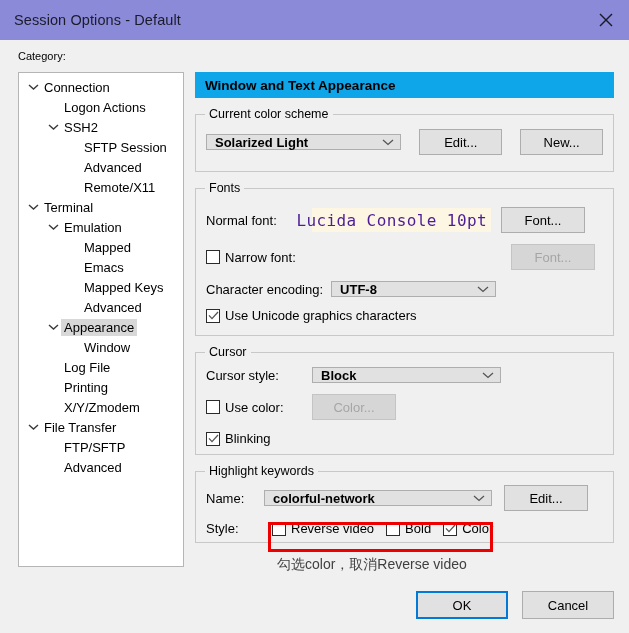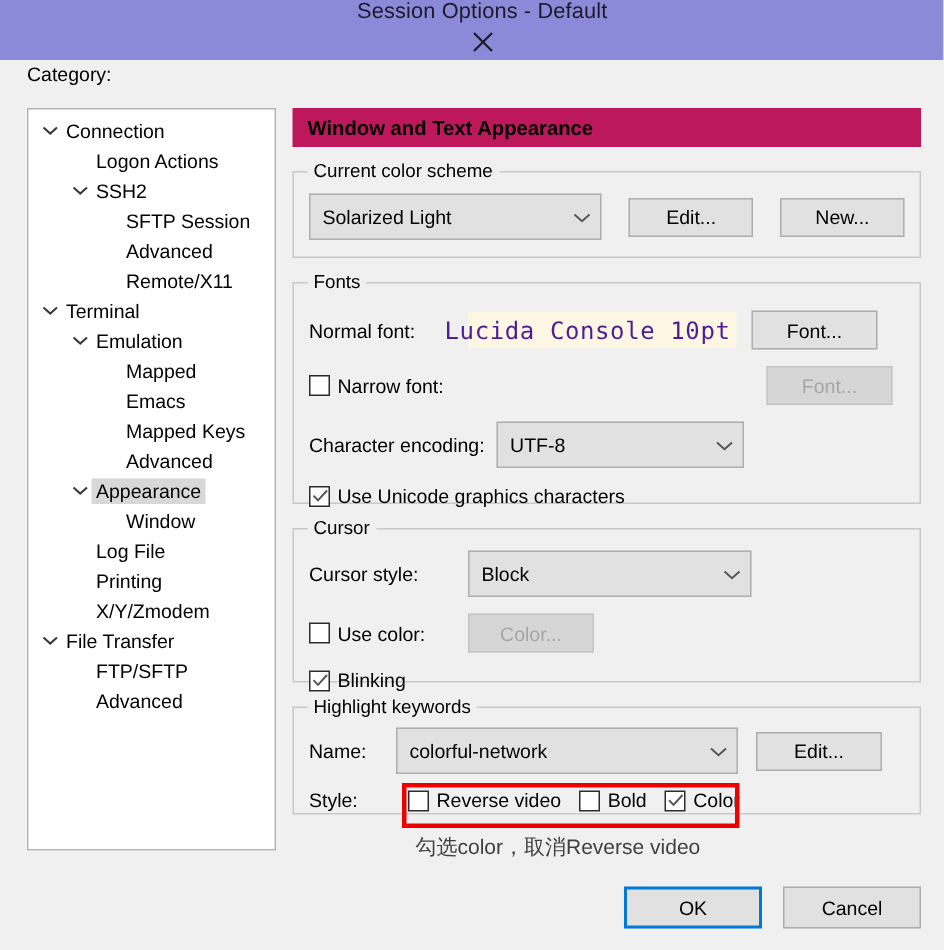--- a/index.html
+++ b/index.html
@@ -18,21 +18,20 @@
 
   
   .titlebar {
     height: 40px;
     background: #8b8ad8;
     display: flex;
     align-items: center;
     justify-content: space-between;
     padding: 0 0 0 14px;
     box-sizing: border-box;
-    flex-direction: column;
   }
   .titlebar-text {
     font-size: 14.5px;
     color: #1b1b2b;
     letter-spacing: .1px;
   }
   .close-btn {
     width: 46px;
     height: 40px;
     display: flex;
@@ -46,22 +45,22 @@
   .dialog-body {
     position: relative;
     height: 593px;
     background: #f0f0f0;
     box-sizing: border-box;
   }
 
   .category-label {
     position: absolute;
     left: 18px;
-    top: 2px;
-    font-size: 13px;
+    top: 10px;
+    font-size: 11px;
   }
 
   
   .tree {
     position: absolute;
     left: 18px;
     top: 32px;
     width: 166px;
     height: 495px;
     background: #ffffff;
@@ -100,21 +99,21 @@
   .nochev .tree-text { margin-left: 16px; }
 
   
   .right-panel {
     position: absolute;
     left: 195px;
     top: 32px;
     width: 419px;
   }
   .panel-header {
-    background: #be185d;
+    background: #0ea5e9;
     height: 26px;
     display: flex;
     align-items: center;
     padding-left: 10px;
     box-sizing: border-box;
     font-weight: bold;
     font-size: 13.5px;
   }
 
   
@@ -135,30 +134,31 @@
     line-height: 14px;
   }
 
   .row {
     display: flex;
     align-items: center;
   }
 
   
   .combo {
-    height: 31px;
+    height: 16px;
     background: #e1e1e1;
     border: 1px solid #aeaeae;
     display: flex;
     align-items: center;
     justify-content: space-between;
     padding: 0 6px 0 8px;
     box-sizing: border-box;
     font-size: 13px;
     cursor: default;
+    font-weight: bold;
   }
   .combo .chev { margin-left: 8px; display: flex; align-items: center; }
 
   .btn {
     height: 26px;
     background: #e1e1e1;
     border: 1px solid #adadad;
     display: flex;
     align-items: center;
     justify-content: center;

